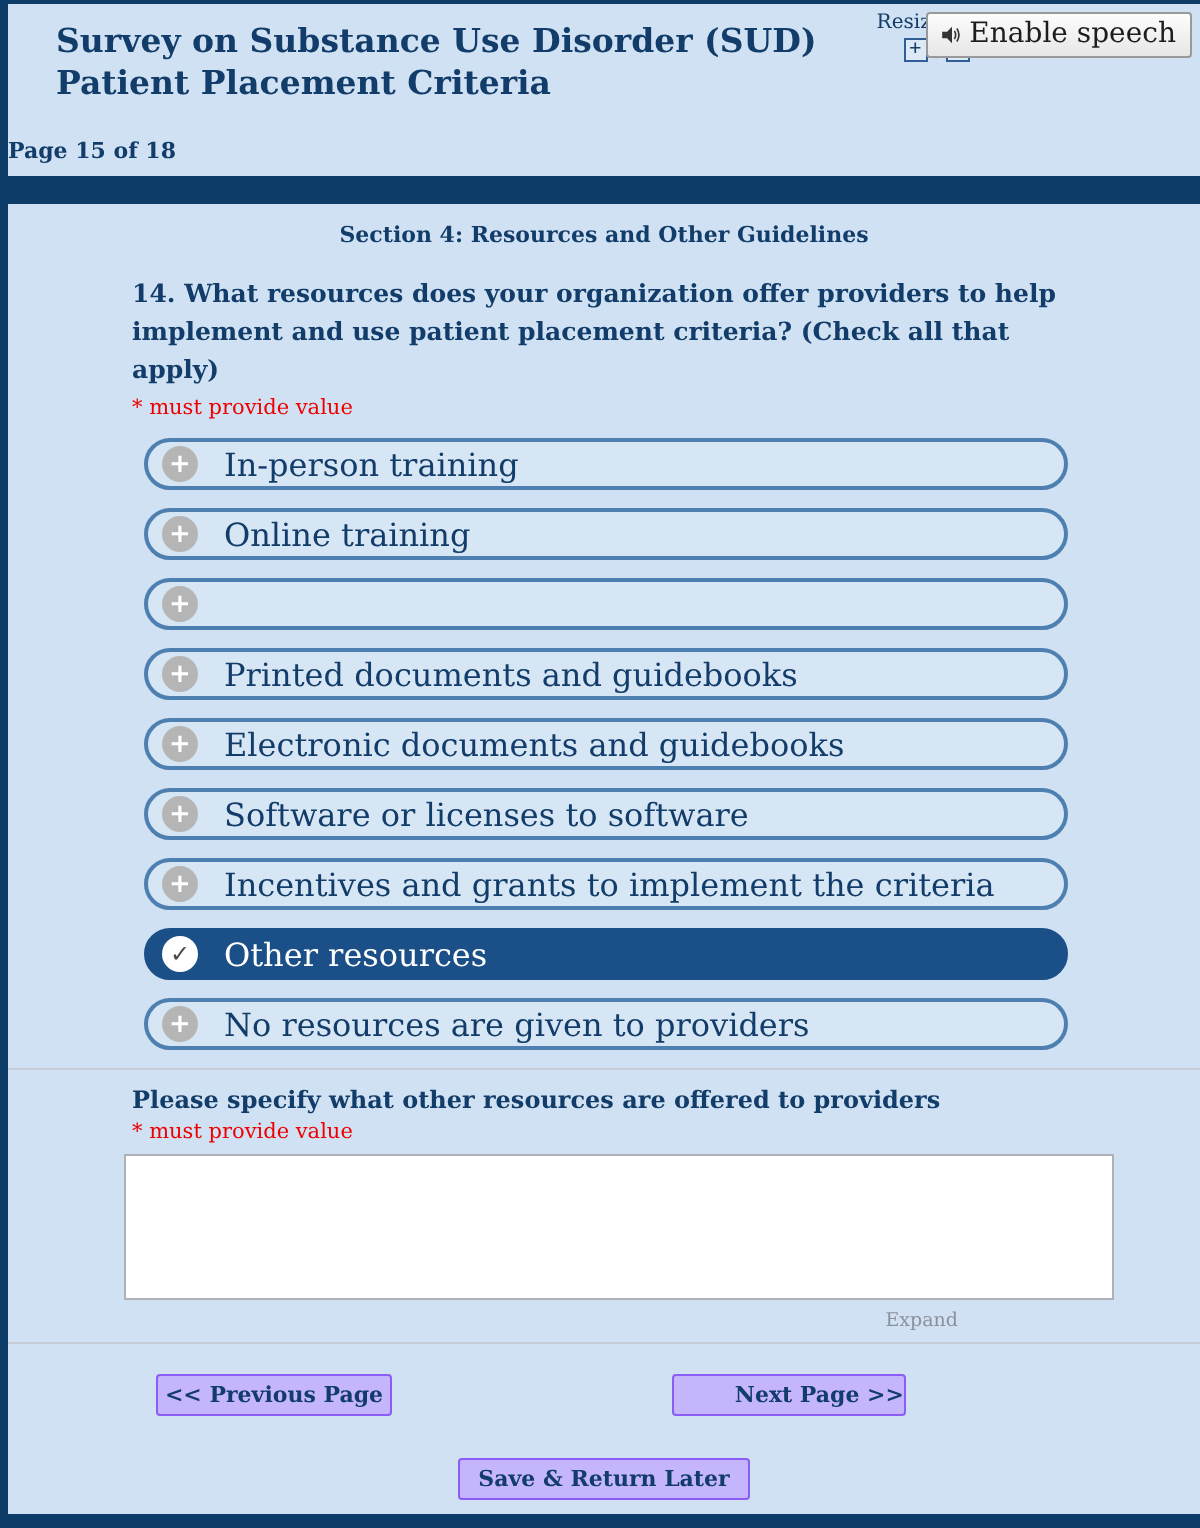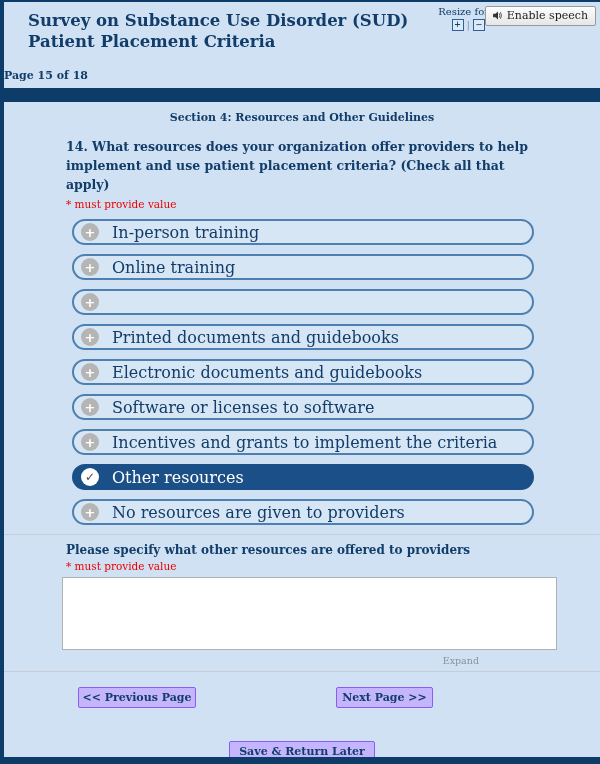--- a/index.html
+++ b/index.html
@@ -43,21 +43,21 @@
     display: flex; align-items: center; justify-content: center;
     cursor: pointer;
   }
   .pipe { color: #7b8aa0; font-size: 9px; }
   .speech-btn {
     position: absolute;
     top: 4px;
     right: 4px;
     display: flex; align-items: center; gap: 4px;
     padding: 2px 7px 3px 7px;
-    font-size: 11px;
+    font-size: 14px;
     color: #1d1d1d;
     background: linear-gradient(#fdfdfd, #e6e6e6);
     border: 1px solid #999;
     border-radius: 2px;
     font-family: "DejaVu Serif", serif;
     cursor: pointer;
   }
   .page-indicator {
     text-align: left;
     padding-right: 7px;
@@ -133,22 +133,22 @@
     border: 1px solid #8b5cf6;
     border-radius: 2px;
     color: #123c69;
     font-family: "DejaVu Serif", serif;
     font-size: 11px;
     font-weight: 600;
     height: 21px;
     cursor: pointer;
   }
   .prev-btn { position: absolute; left: 74px; width: 118px; }
-  .next-btn { position: absolute; left: 332px; width: 97px; }
-  .save-row { text-align: center; margin-top: 32px; text-decoration: underline; }
+  .next-btn { position: absolute; left: 332px; width: 117px; text-align: right; }
+  .save-row { text-align: center; margin-top: 20px; text-decoration: underline; }
   .save-btn { padding: 0 9px; }
   .bottom-bar { position: absolute; bottom: 0; left: 0; right: 0; height: 7px; background: #0d3c68; }
   .spk-icon { display: inline-flex; }
 </style>
 </head>
 <body>
 
 <div class="header">
   <div class="survey-title">Survey on Substance Use Disorder (SUD) Patient Placement Criteria</div>
 

